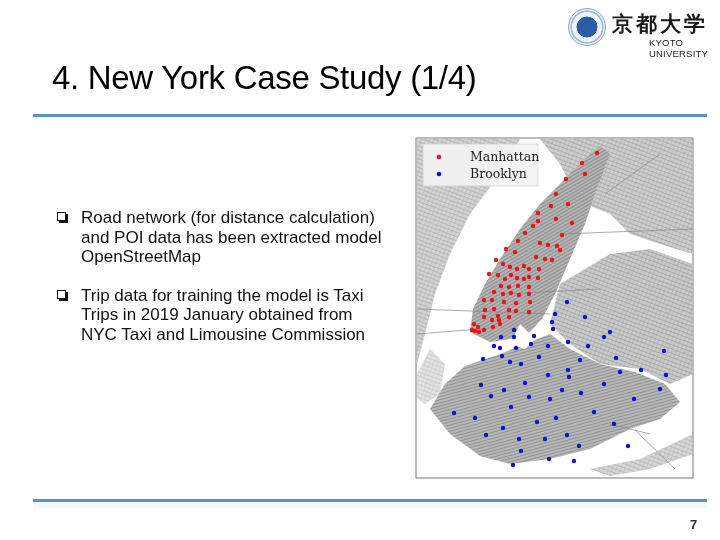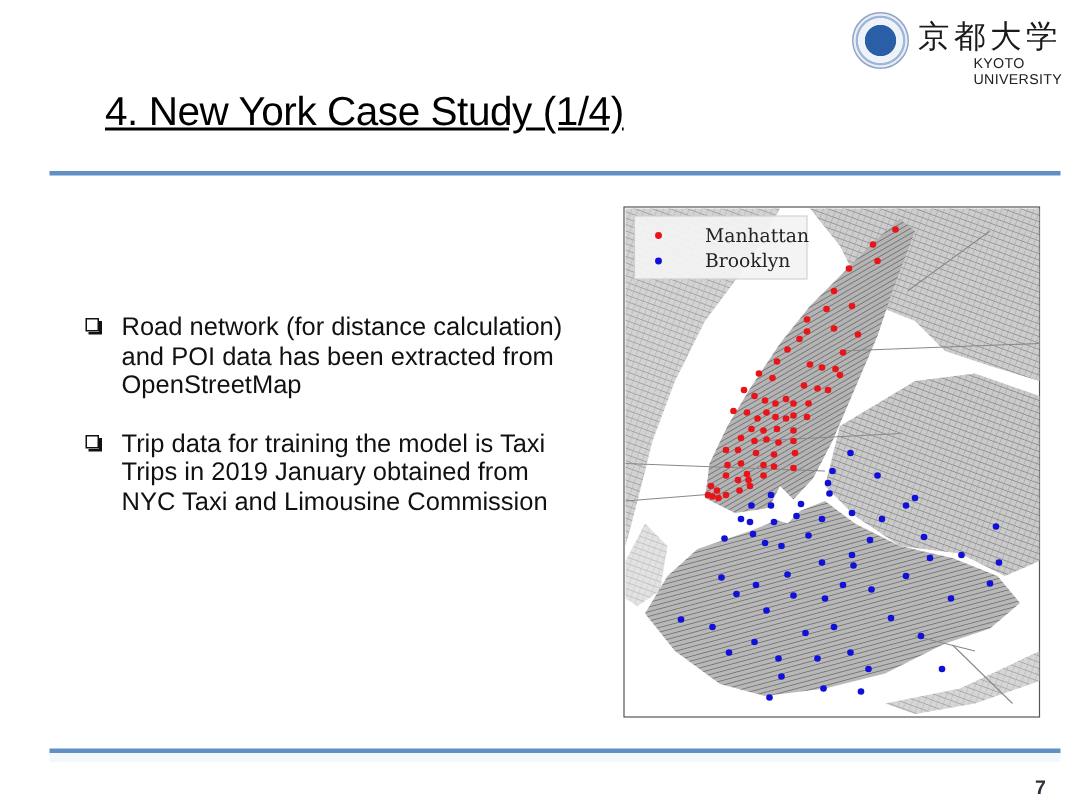--- a/index.html
+++ b/index.html
@@ -3,23 +3,23 @@
 <meta charset="utf-8">
 <style>
   html, body { margin:0; padding:0; }
   body { width:720px; height:540px; background:#ffffff; position:relative; overflow:hidden;
          font-family:"Liberation Sans", sans-serif; color:#000; }
   .logo { position:absolute; left:568px; top:6px; width:150px; height:46px; }
   .logo-emblem { position:absolute; left:0; top:2px; width:38px; height:38px; border-radius:50%;
                  background:radial-gradient(circle at 50% 50%, #2a5fa8 0 40%, #eef3fa 42% 58%, #9fb6d6 60% 64%, #e9eef6 66%);
                  border:1px solid #8ea6c9; box-sizing:border-box; }
   .logo-kanji { position:absolute; left:44px; top:4px; font-family:"DejaVu Serif", serif; font-size:21px;
-                letter-spacing:3px; color:#1a1a1a; font-weight:normal; }
+                letter-spacing:3px; color:#1a1a1a; font-weight:bold; }
   .logo-en { position:absolute; left:45px; top:31px; font-size:9.5px; color:#222; letter-spacing:0.2px;margin-left:36px; }
-  .title { position:absolute; left:70px; top:59px; font-size:27px; color:#000; letter-spacing:-0.3px;text-decoration:underline; }
+  .title { position:absolute; left:52px; top:59px; font-size:33px; color:#000; letter-spacing:-0.3px; }
   .rule { position:absolute; left:33px; width:674px; height:3px; background:#5f8fc4; }
   .rule.top { top:114px; }
   .rule.bottom { top:499px; }
   .rule.bottom::after { content:""; position:absolute; left:0; right:0; top:3px; height:6px; background:#f3f8fd; }
   .bullets { position:absolute; left:57px; top:208px; width:330px; }
   .bullet { position:relative; padding-left:24px; font-size:17px; line-height:19.5px; margin-bottom:19px; color:#111; }
   .bullet .box { position:absolute; left:0; top:4px; width:9px; height:9px; border:1.5px solid #111; box-sizing:border-box;
                  box-shadow:2px 2px 0 #111; }
   .map { position:absolute; left:410px; top:134px; width:285px; height:348px; }
   .page-num { position:absolute; left:690px; top:517px; font-size:13px; font-weight:bold; color:#2b3340; }
@@ -32,21 +32,21 @@
   <div class="logo-kanji">京都大学</div>
   <div class="logo-en">KYOTO UNIVERSITY</div>
 </div>
 
 <div class="title">4. New York Case Study (1/4)</div>
 <div class="rule top"></div>
 
 <div class="bullets">
   <div class="bullet">
     <span class="box"></span>
-    <span>Road network (for distance calculation) and POI data has been extracted from OpenStreetMap</span>
+    <span>Road network (for distance calculation) and POI data has been extracted model OpenStreetMap</span>
   </div>
   <div class="bullet" style="margin-top:0">
     <span class="box"></span>
     <span>Trip data for training the model is Taxi Trips in 2019 January obtained from NYC Taxi and Limousine Commission</span>
   </div>
 </div>
 
 <svg class="map" viewBox="0 0 285 348" xmlns="http://www.w3.org/2000/svg">
   <defs>
     <pattern id="hatchA" width="3" height="3" patternUnits="userSpaceOnUse" patternTransform="rotate(-30)">

